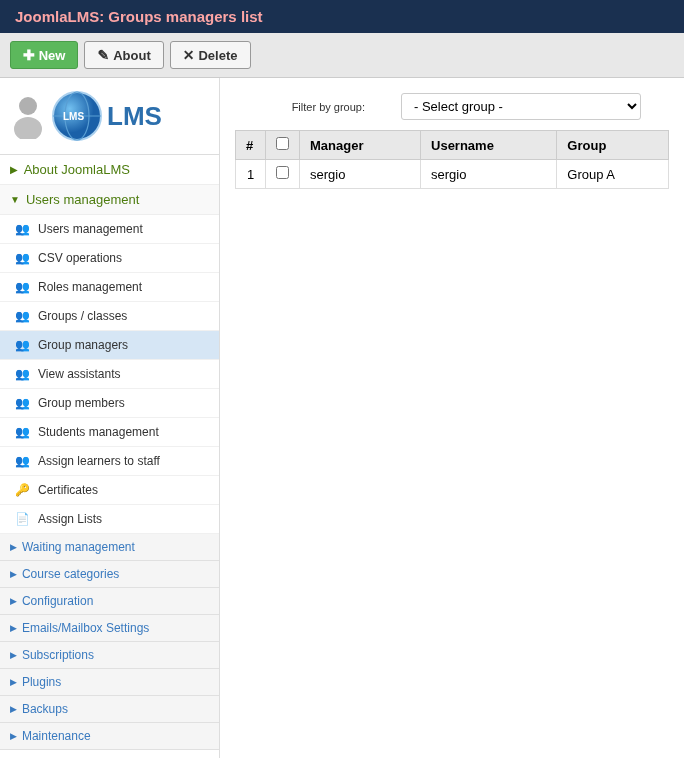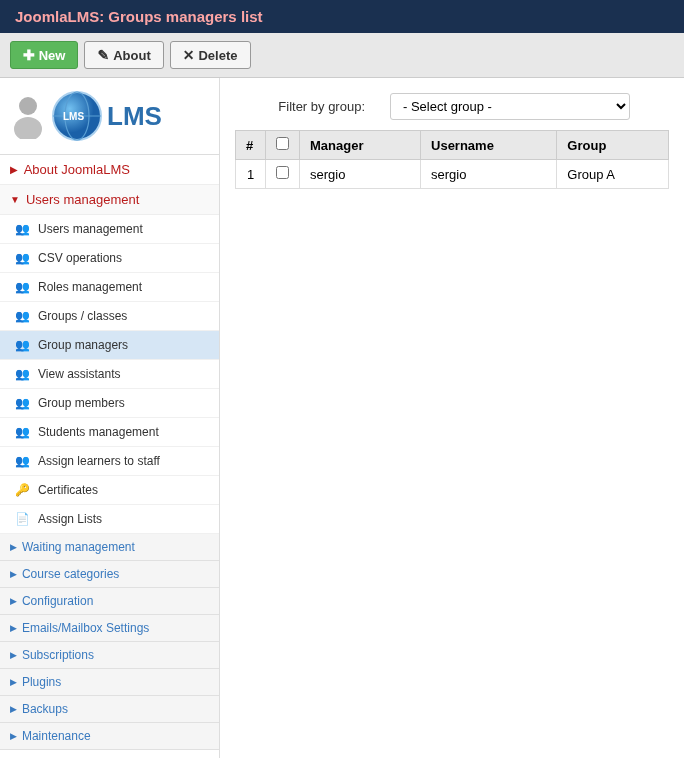--- a/index.html
+++ b/index.html
@@ -64,21 +64,21 @@
       border-right: 1px solid #ddd;
       flex-shrink: 0;
     }
 
     
     .sidebar-section-header {
       display: flex;
       align-items: center;
       padding: 7px 10px;
       cursor: pointer;
-      color: #b91c1c;
+      color: #4d7c0f;
       font-size: 13px;
       border-bottom: 1px solid #eee;
     }
     .sidebar-section-header .arrow {
       margin-right: 6px;
       font-size: 10px;
     }
     .arrow-right::before { content: '▶'; }
     .arrow-down::before { content: '▼'; }
 
@@ -115,32 +115,33 @@
 
     
     .filter-row {
       display: flex;
       align-items: center;
       margin-bottom: 8px;
     }
     .filter-label {
       text-align: right;
       width: 130px;
-      margin-right: 25px;
+      margin-right: 12px;
       color: #333;
-      font-size: 13px;
+      font-size: 11px;
     }
     .filter-select {
       width: 240px;
       padding: 4px 8px;
       border: 1px solid #ccc;
       border-radius: 3px;
       font-size: 13px;
       background: white;
       appearance: auto;
+      margin-left: 24px;
     }
 
     
     .data-table {
       width: 100%;
       border-collapse: collapse;
       margin-top: 10px;
     }
     .data-table th {
       background: #e8e8e8;

